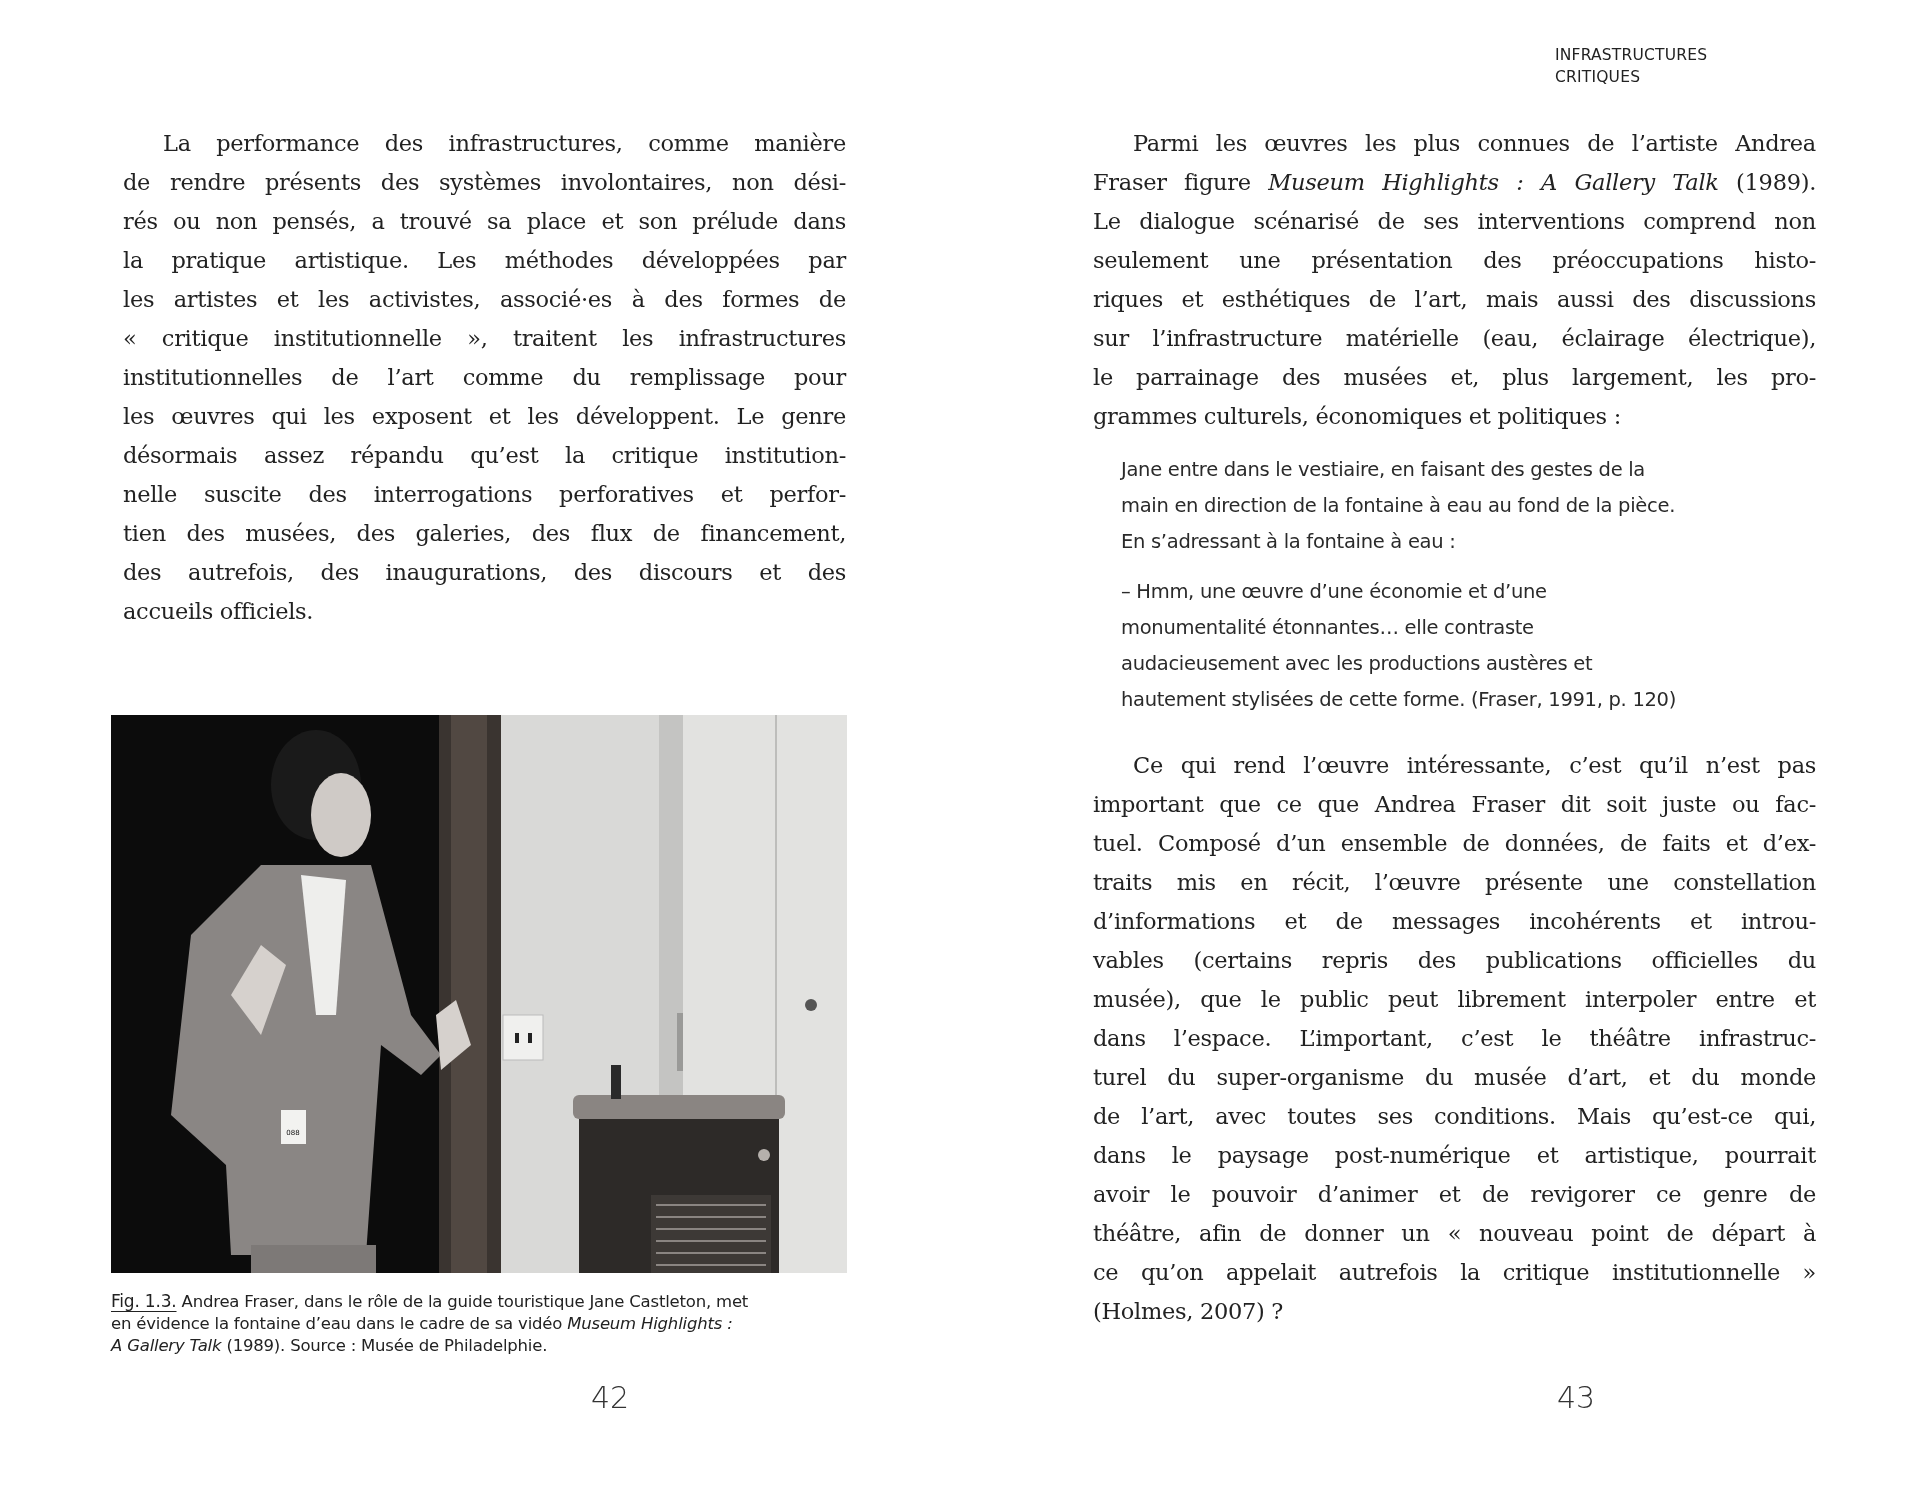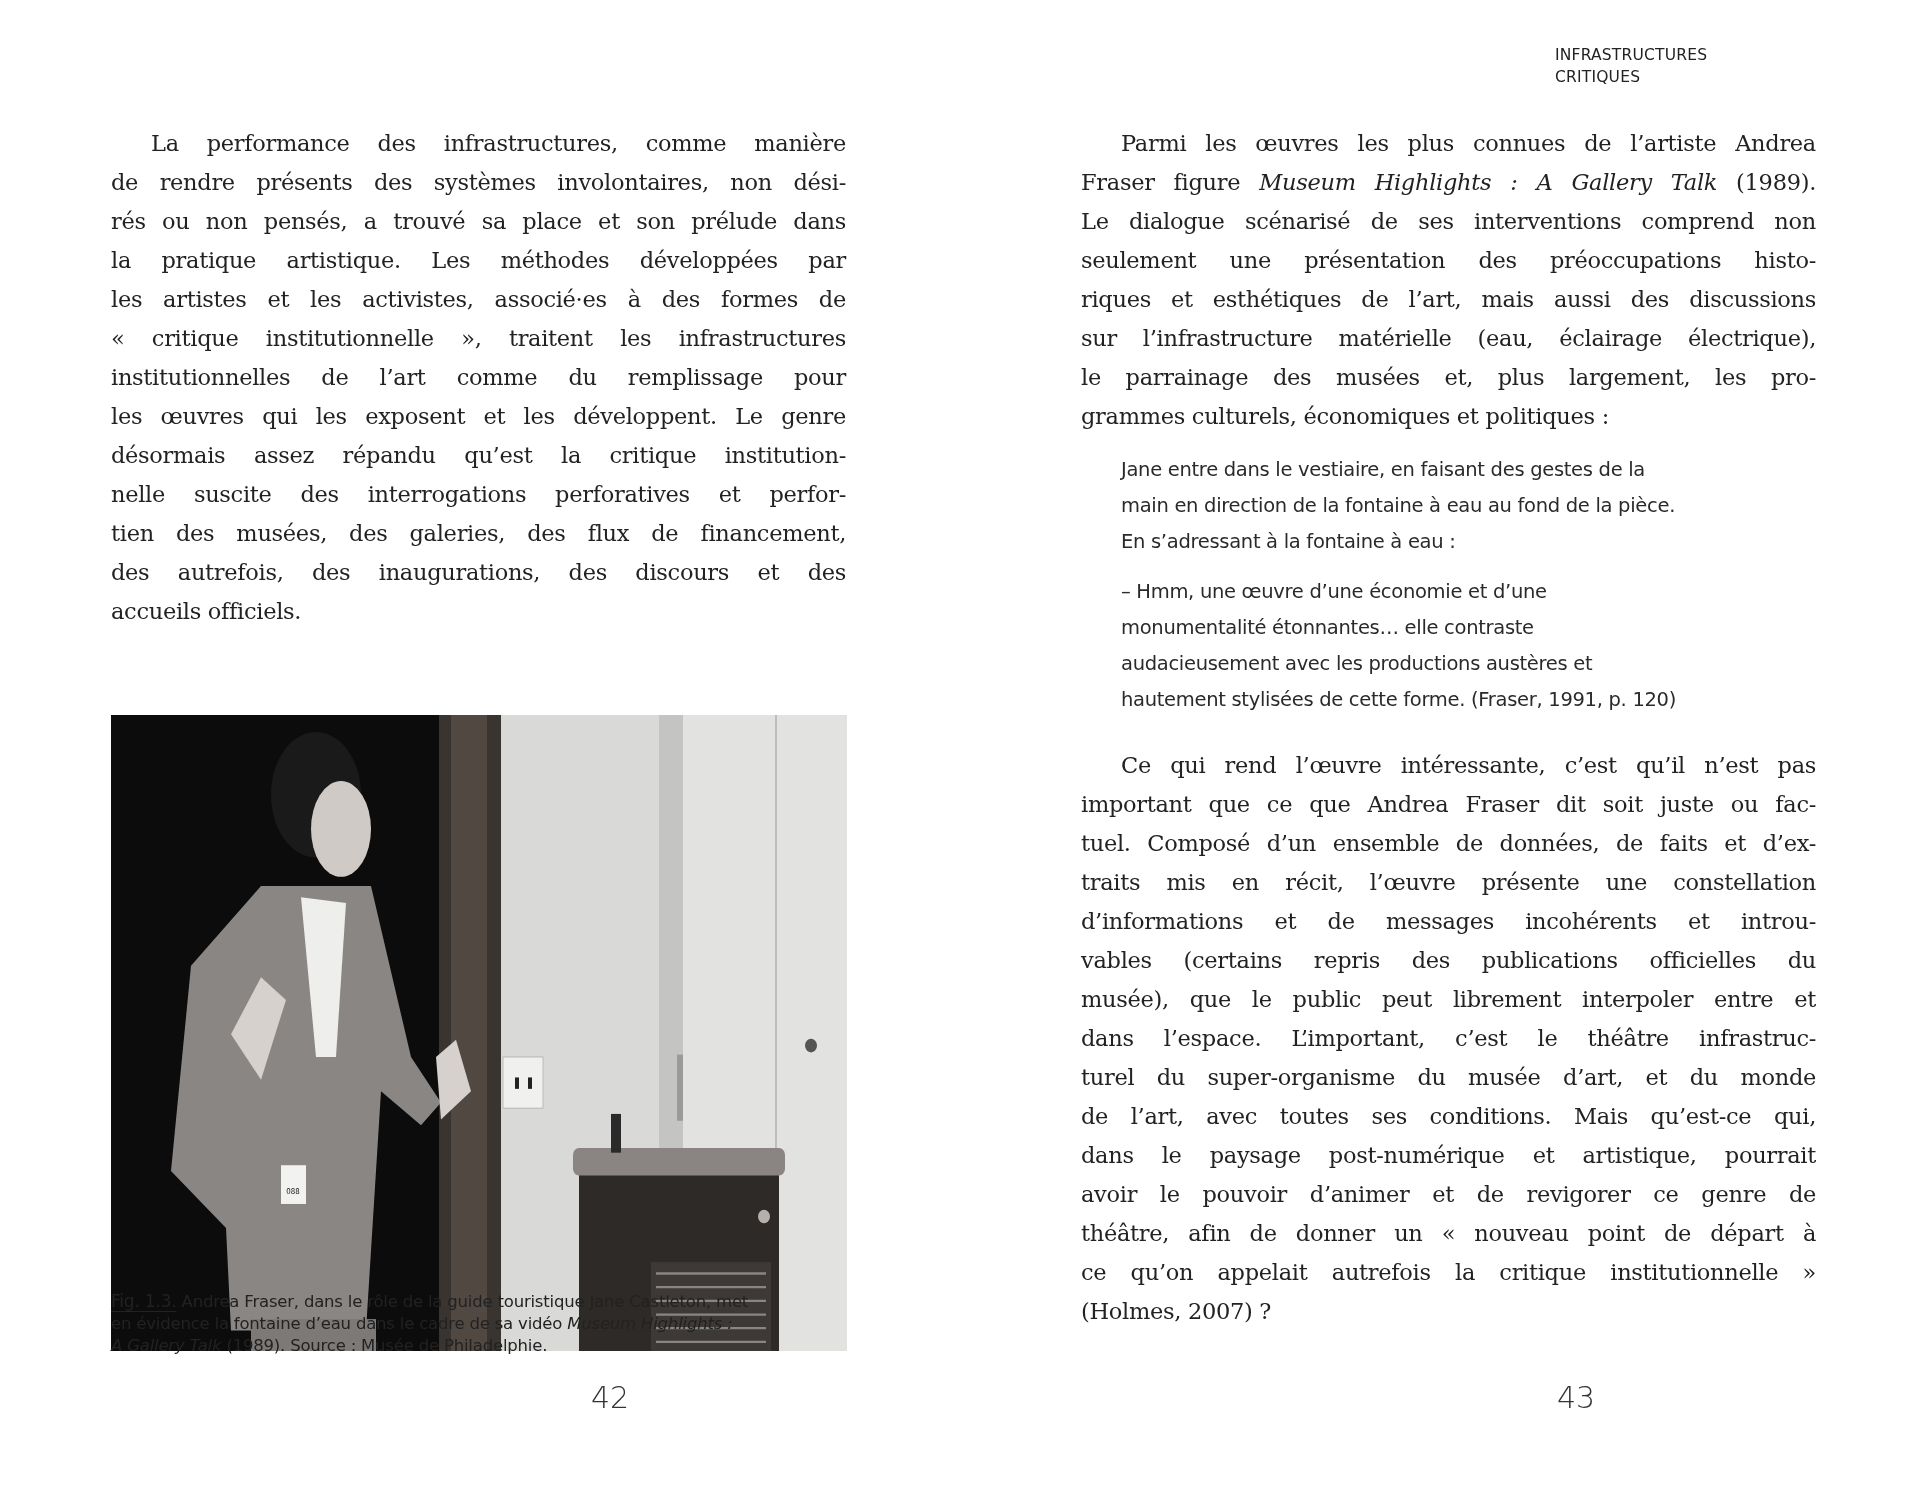--- a/index.html
+++ b/index.html
@@ -19,33 +19,33 @@
       font-family: "DejaVu Serif", serif; font-size: 23px; line-height: 39px;
       text-align: justify; color: #222;
     }
     .body-text .line { display: block; text-align: justify; text-align-last: justify; white-space: nowrap; }
     .body-text .line.last { text-align-last: left; }
 
     .left-text { left: 111px; top: 124px; width: 735px; }
     .right-text-1 { left: 121px; top: 124px; width: 735px; }
     .right-text-2 { left: 121px; top: 746px; width: 735px; }
 
-    .para-lines .line { font-size: 22.5px; letter-spacing: -0.3px; }
+    .para-lines .line { font-size: 22.5px; letter-spacing: -0.3px; margin-left: 12px; }
     .para-lines .line.indent { padding-left: 40px; }
 
     .blockquote {
       position: absolute; left: 161px; top: 452px; width: 640px;
       font-family: "DejaVu Sans", sans-serif; font-size: 19.5px; line-height: 36px; color: #2a2a2a;
       letter-spacing: -0.3px;
     }
     .blockquote p { margin: 0 0 14px 0; }
     .blockquote .bq-line { display: block; white-space: nowrap; }
 
     .figure {
-      position: absolute; left: 111px; top: 715px; width: 736px; height: 636px;
+      position: absolute; left: 111px; top: 715px; width: 736px; height: 558px;
       background: #ec4899; overflow: hidden;
     }
     .figure svg { width: 100%; height: 100%; display: block; }
 
     .caption {
       position: absolute; left: 111px; top: 1290px; width: 740px;
       font-family: "DejaVu Sans", sans-serif; font-size: 16.5px; line-height: 22px; color: #222;
       letter-spacing: -0.2px;
     }
     .caption .cap-line { display: block; white-space: nowrap; }

